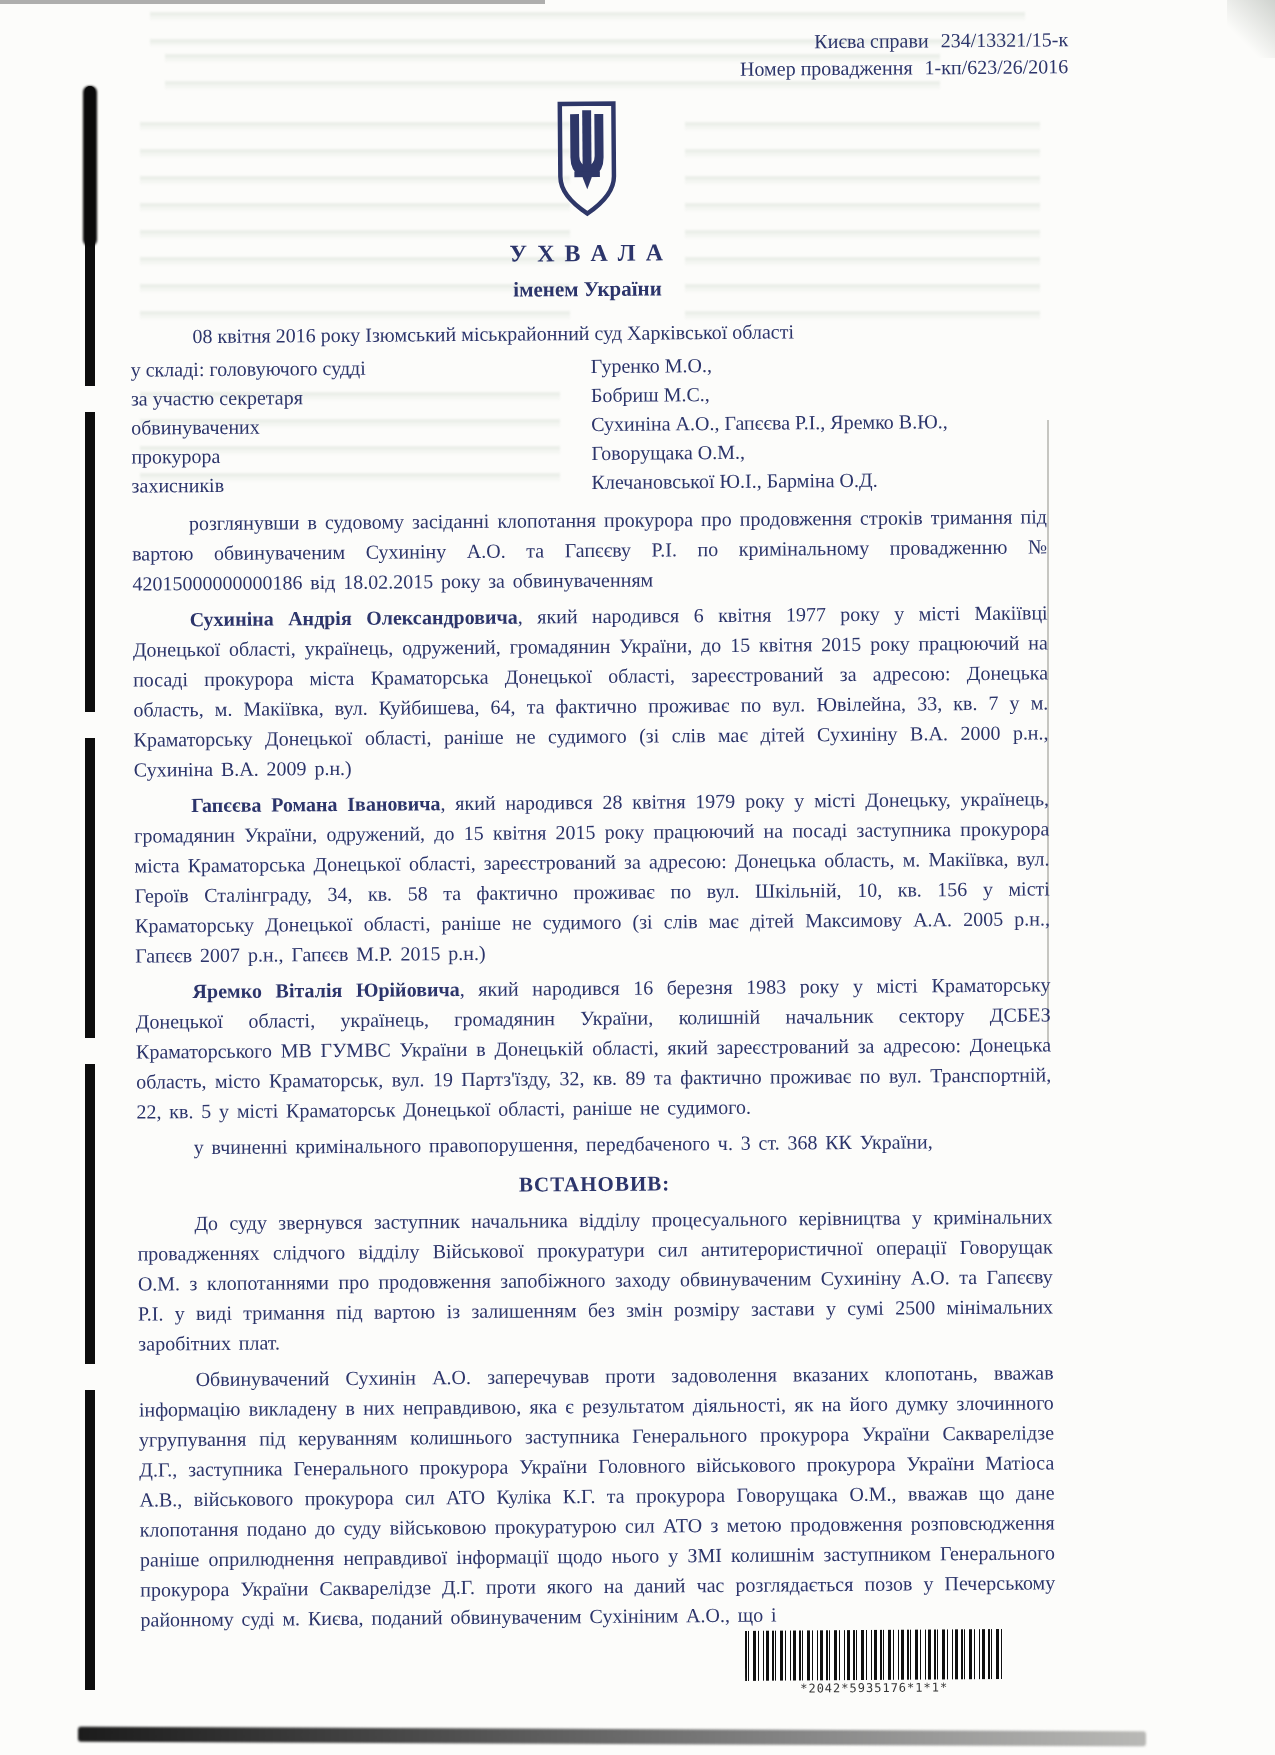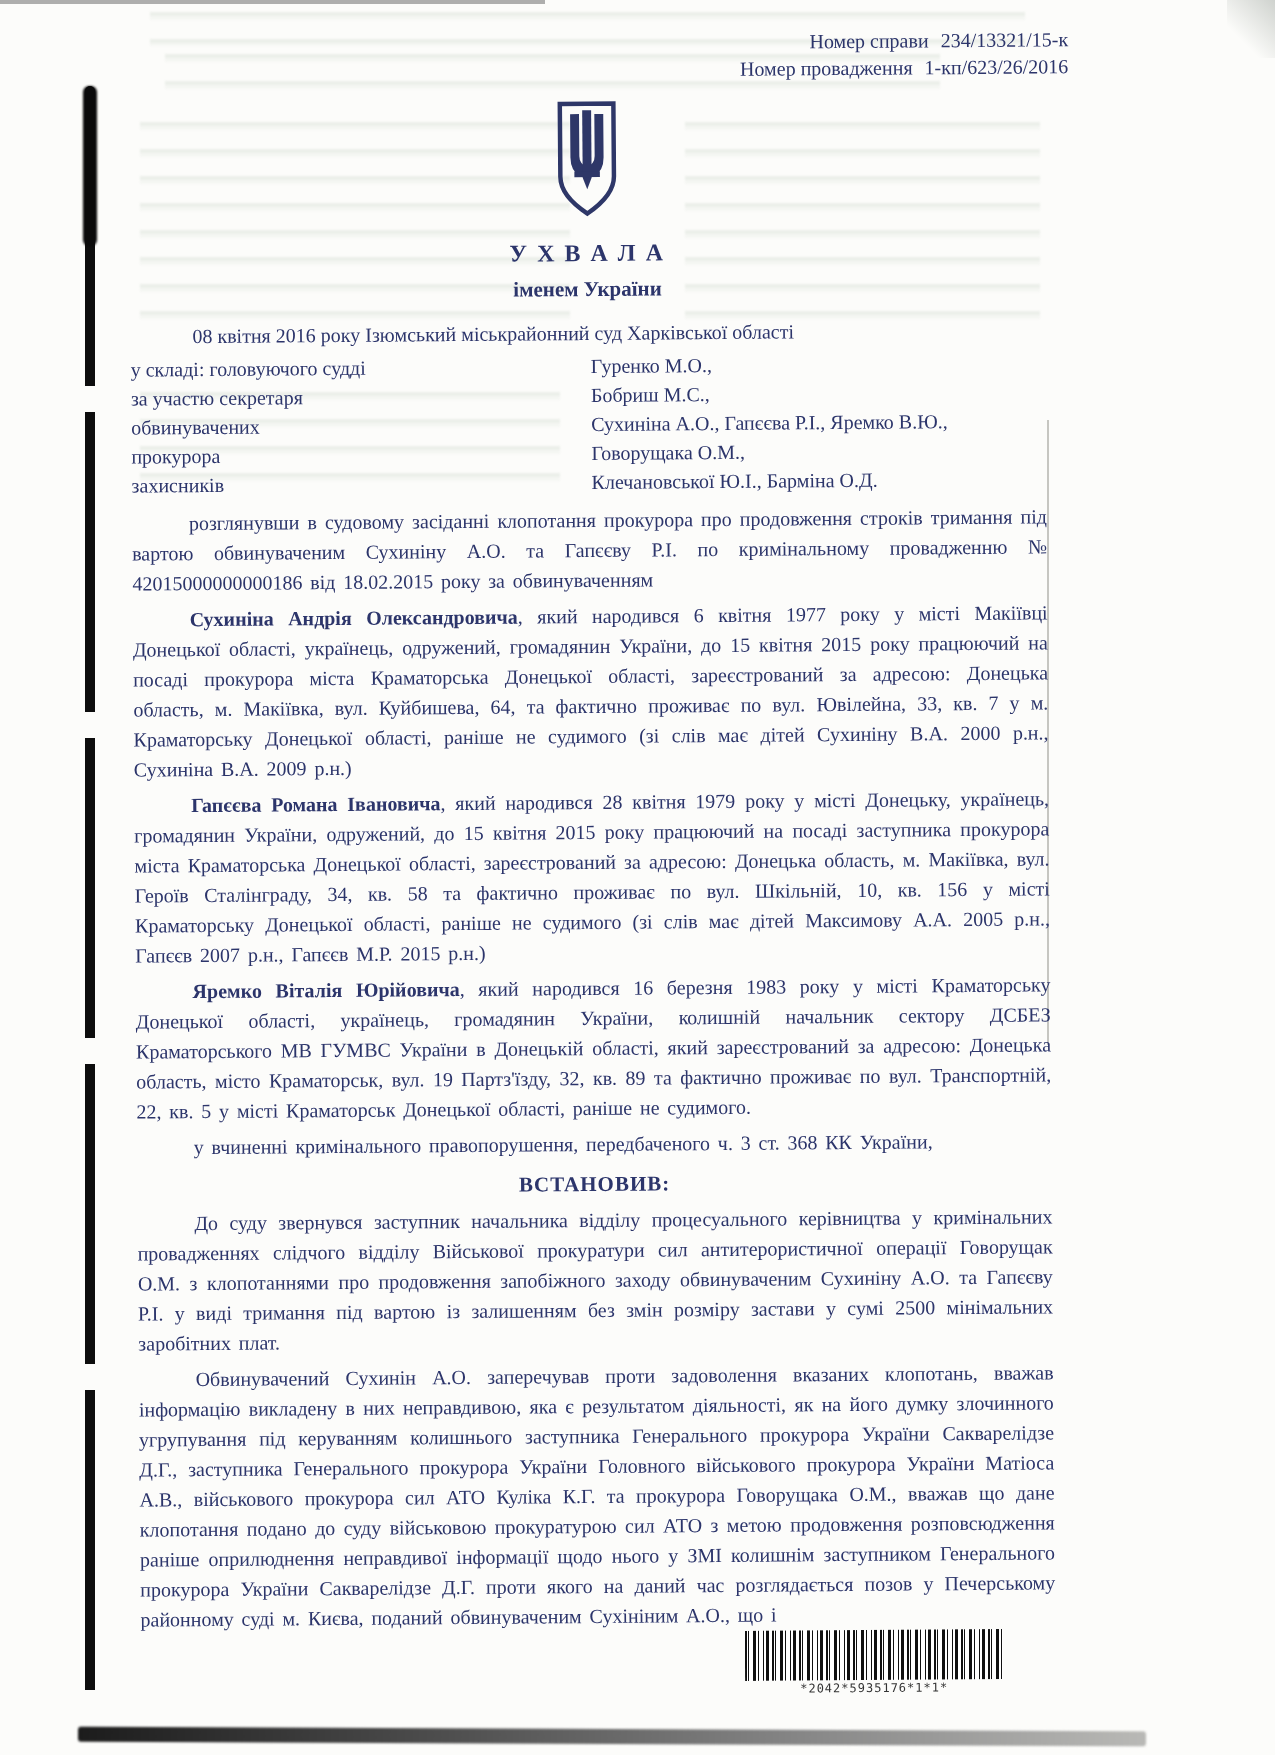--- a/index.html
+++ b/index.html
@@ -66,21 +66,21 @@
   <div class="fold-line"></div>
   <div class="bleed b1"></div>
   <div class="bleed b2"></div>
   <div class="bleed b3"></div>
   <div class="bleed b4"></div>
   <div class="bleed b5"></div>
 
   <div class="content">
 
     <div class="hdr">
-      <div><span>Номер справи</span><span class="hv">234/13321/15-к</span></div>
+      <div><span>Києва справи</span><span class="hv">234/13321/15-к</span></div>
       <div><span>Номер провадження</span><span class="hv">1-кп/623/26/2016</span></div>
     </div>
 
     <div class="emblem">
       <svg width="64" height="118" viewBox="0 0 100 185" aria-hidden="true">
         <path d="M8 6 H92 V120 Q92 150 50 178 Q8 150 8 120 Z" fill="none" stroke="currentColor" stroke-width="7"></path>
         <g fill="currentColor">
           <path d="M24 22 h14 v66 q0 12 12 17 v15 h-10 q-16 -8 -16 -30 z"></path>
           <path d="M76 22 h-14 v66 q0 12 -12 17 v15 h10 q16 -8 16 -30 z"></path>
           <path d="M43 16 h14 v106 l-7 18 l-7 -18 z"></path>

